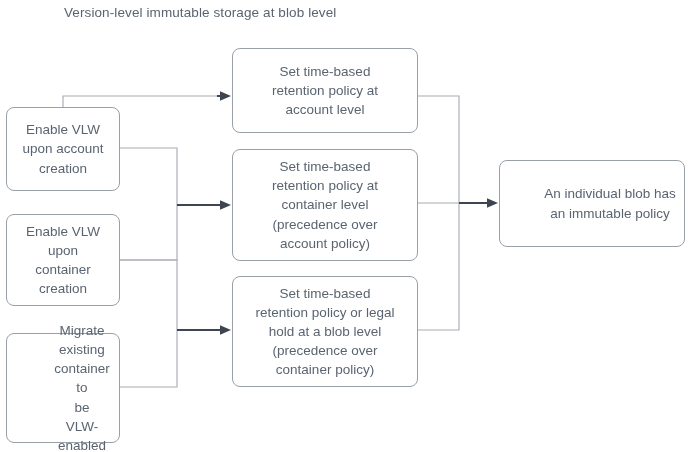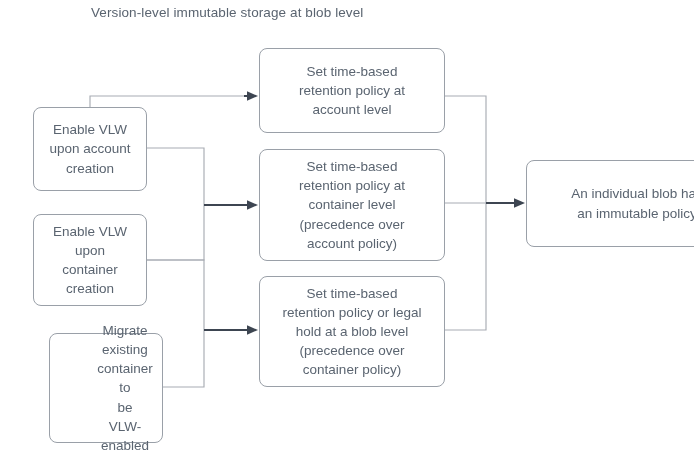--- a/index.html
+++ b/index.html
@@ -14,21 +14,20 @@
     overflow: hidden;
     font-family: "Liberation Sans", sans-serif;
     -webkit-font-smoothing: antialiased;
   }
   #diagram-root {
     position: absolute;
     left: 0;
     top: 0;
     width: 612px;
     height: 452px;
-    margin-left: 27px;
   }
   .diagram-title {
     position: absolute;
     left: 64px;
     top: 5px;
     font-size: 13.5px;
     color: #5a6470;
     letter-spacing: 0.1px;
     white-space: nowrap;
   }
@@ -141,21 +140,21 @@
 creation</span>
   </div>
 
   <div class="node" style="left:6px; top:214px; width:114px; height:92px;">
     <span>Enable VLW
 upon
 container
 creation</span>
   </div>
 
-  <div class="node" style="left:22px; top:333px; width:114px; height:110px;padding-left:46px;">
+  <div class="node" style="left:6px; top:333px; width:114px; height:110px;padding-left:46px;">
     <span>Migrate
 existing
 container to
 be
 VLW-enabled</span>
   </div>
 
   <div class="node" style="left:232px; top:48px; width:186px; height:85px;">
     <span>Set time-based
 retention policy at

